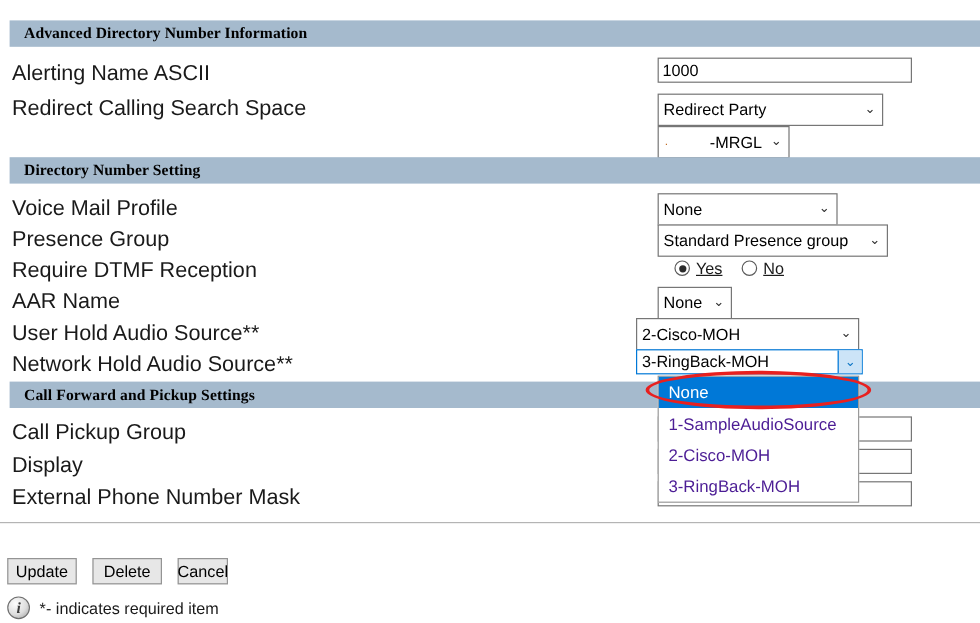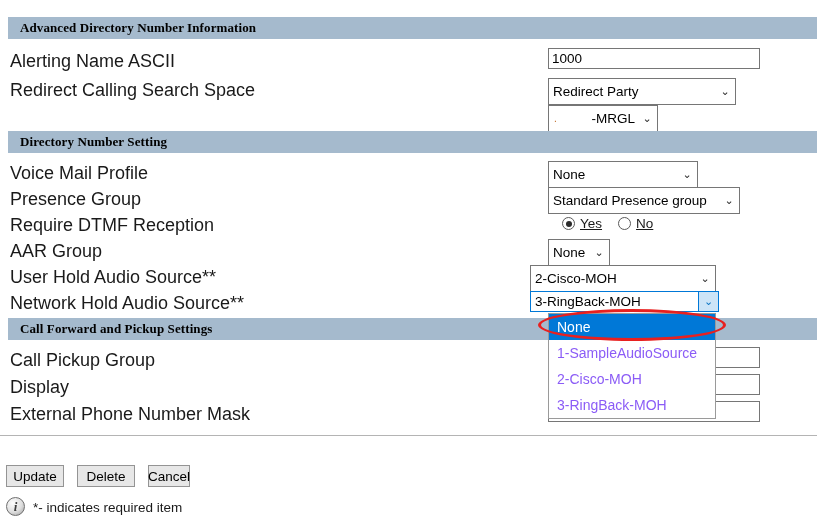--- a/index.html
+++ b/index.html
@@ -138,21 +138,21 @@
     border: 1px solid #9a9a9a;
     background: #ffffff;
     z-index: 20;
     padding: 0;
   }
   .dd-item {
     height: 26px;
     line-height: 26px;
     padding-left: 8px;
     font-size: 14px;
-    color: #8b5cf6;
+    color: #4c1d95;
     white-space: nowrap;
   }
   .dd-item.selected {
     background: #0078d7;
     color: #ffffff;
   }
 
   
   .red-ellipse {
     position: absolute;
@@ -288,21 +288,21 @@
   <div class="field-label" style="top:217px;">Require DTMF Reception</div>
   <div class="radio-row" style="left:562px; top:216px;text-decoration:underline;">
     <span class="radio">
         <span class="dot"></span>
       </span>
     <span class="radio-label">Yes</span>
     <span class="radio"></span>
     <span class="radio-label">No</span>
   </div>
 
-  <div class="field-label" style="top:243px;">AAR Group</div>
+  <div class="field-label" style="top:243px;">AAR Name</div>
   <div class="sel" style="left:548px; top:239px; width:62px;">
     <span class="sel-text">None</span>
     <span class="chev">⌄</span>
   </div>
 
   <div class="field-label" style="top:269px;">User Hold Audio Source**</div>
   <div class="sel" style="left:530px; top:265px; width:186px;">
     <span class="sel-text">2-Cisco-MOH</span>
     <span class="chev">⌄</span>
   </div>

